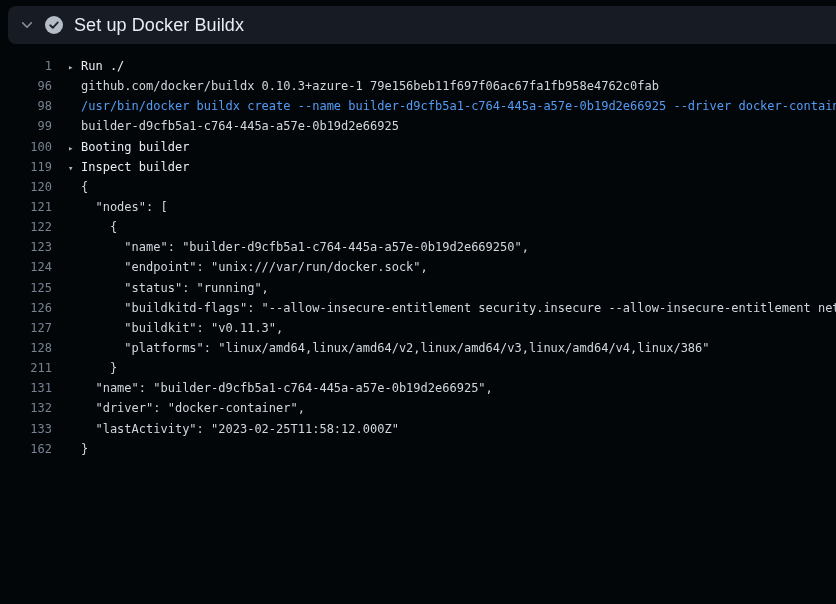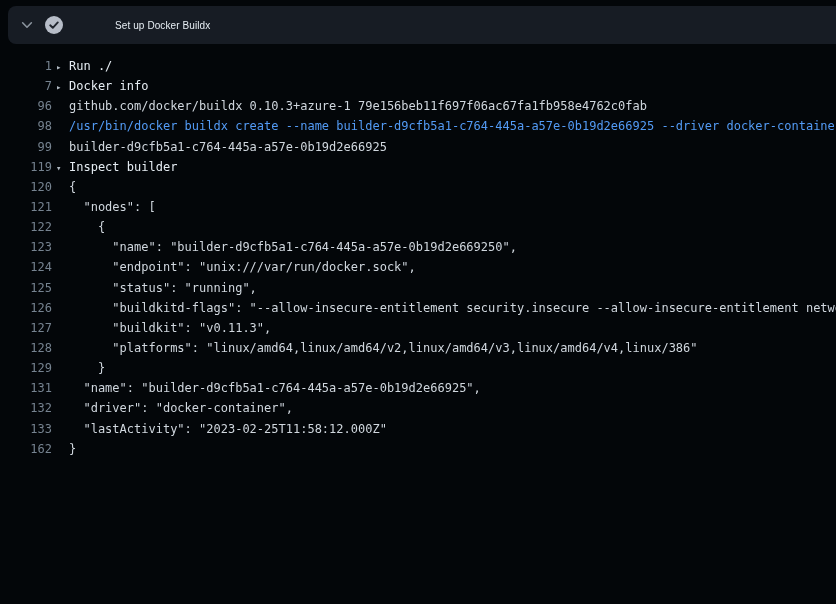--- a/index.html
+++ b/index.html
@@ -34,23 +34,22 @@
   .chev{
     width:14px;height:14px;display:inline-flex;align-items:center;justify-content:center;
     margin-right:11px;flex:0 0 auto;
   }
   .check{
     width:18px;height:18px;display:inline-flex;align-items:center;justify-content:center;
     margin-right:11px;flex:0 0 auto;
   }
   .step-title{
     color:var(--c-title);
-    font-size:10px;
+    font-size:18px;
     letter-spacing:.1px;
-    margin-left:41px;
   }
   .log{
     position:absolute;
     top:44px;left:0;right:0;bottom:0;
     padding-top:12px;
     font-family:"DejaVu Sans Mono","Liberation Mono",monospace;
     font-size:12px;
     overflow:hidden;
   }
   .row{
@@ -62,21 +61,21 @@
   .num{
     display:inline-block;
     width:52px;
     text-align:right;
     color:var(--c-num);
     text-decoration:none;
     font-family:inherit;
   }
   .content{
     display:inline-block;
-    margin-left:4px;
+    margin-left:16px;
     white-space:pre;
   }
   .arrow{
     display:inline-block;
     width:13px;
     font-size:9px;
     color:var(--c-arrow);
     cursor:pointer;
   }
   .indent{
@@ -100,32 +99,32 @@
     <svg width="18" height="18" viewBox="0 0 18 18">
       <circle cx="9" cy="9" r="9" fill="#b7bdc8"></circle>
       <path d="M5.2 9.3 L7.8 11.8 L12.8 6.4" fill="none" stroke="#20252e" stroke-width="1.9" stroke-linecap="round" stroke-linejoin="round"></path>
     </svg>
   </span>
   <span class="step-title">Set up Docker Buildx</span>
 </div>
 
 <div class="log" id="log">
     <div class="row"><a class="num">1</a><span class="content"><span class="arrow">▸</span><span class="t-group">Run ./</span></span></div>
-    <div class="row"><a class="num">7</a><span class="content"><span class="arrow">▸</span><span class="t-group">Docker info</span></span></div>
     <div class="row"><a class="num">96</a><span class="content"><span class="indent"></span><span class="t-output">github.com/docker/buildx 0.10.3+azure-1 79e156beb11f697f06ac67fa1fb958e4762c0fab</span></span></div>
     <div class="row"><a class="num">98</a><span class="content"><span class="indent"></span><span class="t-command">/usr/bin/docker buildx create --name builder-d9cfb5a1-c764-445a-a57e-0b19d2e66925 --driver docker-container</span></span></div>
     <div class="row"><a class="num">99</a><span class="content"><span class="indent"></span><span class="t-output">builder-d9cfb5a1-c764-445a-a57e-0b19d2e66925</span></span></div>
+    <div class="row"><a class="num">100</a><span class="content"><span class="arrow">▸</span><span class="t-group">Booting builder</span></span></div>
     <div class="row"><a class="num">119</a><span class="content"><span class="arrow">▾</span><span class="t-group">Inspect builder</span></span></div>
     <div class="row"><a class="num">120</a><span class="content"><span class="indent"></span><span class="t-output">{</span></span></div>
     <div class="row"><a class="num">121</a><span class="content"><span class="indent"></span><span class="t-output">  "nodes": [</span></span></div>
     <div class="row"><a class="num">122</a><span class="content"><span class="indent"></span><span class="t-output">    {</span></span></div>
     <div class="row"><a class="num">123</a><span class="content"><span class="indent"></span><span class="t-output">      "name": "builder-d9cfb5a1-c764-445a-a57e-0b19d2e669250",</span></span></div>
     <div class="row"><a class="num">124</a><span class="content"><span class="indent"></span><span class="t-output">      "endpoint": "unix:///var/run/docker.sock",</span></span></div>
     <div class="row"><a class="num">125</a><span class="content"><span class="indent"></span><span class="t-output">      "status": "running",</span></span></div>
     <div class="row"><a class="num">126</a><span class="content"><span class="indent"></span><span class="t-output">      "buildkitd-flags": "--allow-insecure-entitlement security.insecure --allow-insecure-entitlement network</span></span></div>
     <div class="row"><a class="num">127</a><span class="content"><span class="indent"></span><span class="t-output">      "buildkit": "v0.11.3",</span></span></div>
     <div class="row"><a class="num">128</a><span class="content"><span class="indent"></span><span class="t-output">      "platforms": "linux/amd64,linux/amd64/v2,linux/amd64/v3,linux/amd64/v4,linux/386"</span></span></div>
-    <div class="row"><a class="num">129</a><span class="content"><span class="indent"></span><span class="t-output">    }</span></span></div>
+    <div class="row"><a class="num">211</a><span class="content"><span class="indent"></span><span class="t-output">    }</span></span></div>
     <div class="row"><a class="num">131</a><span class="content"><span class="indent"></span><span class="t-output">  "name": "builder-d9cfb5a1-c764-445a-a57e-0b19d2e66925",</span></span></div>
     <div class="row"><a class="num">132</a><span class="content"><span class="indent"></span><span class="t-output">  "driver": "docker-container",</span></span></div>
     <div class="row"><a class="num">133</a><span class="content"><span class="indent"></span><span class="t-output">  "lastActivity": "2023-02-25T11:58:12.000Z"</span></span></div>
     <div class="row"><a class="num">162</a><span class="content"><span class="indent"></span><span class="t-output">}</span></span></div>
   </div>
 
 </body></html>

